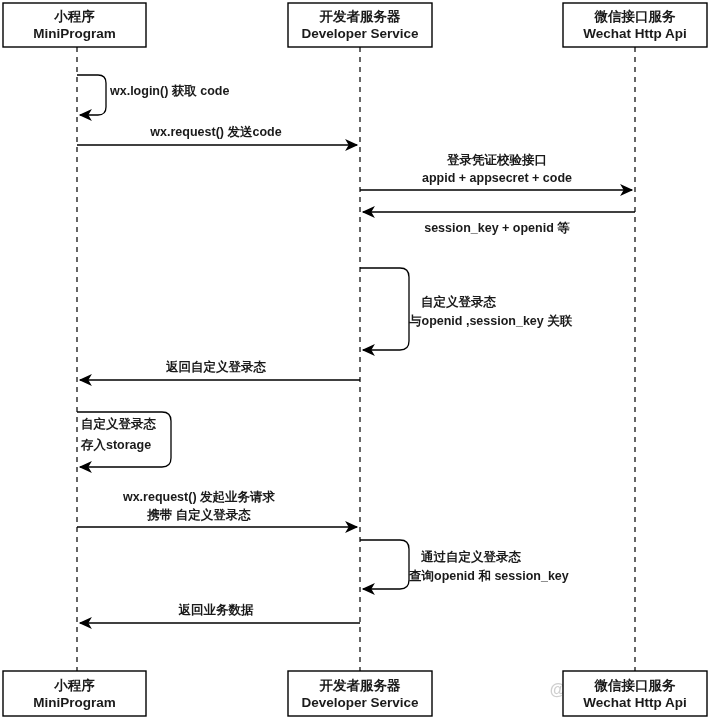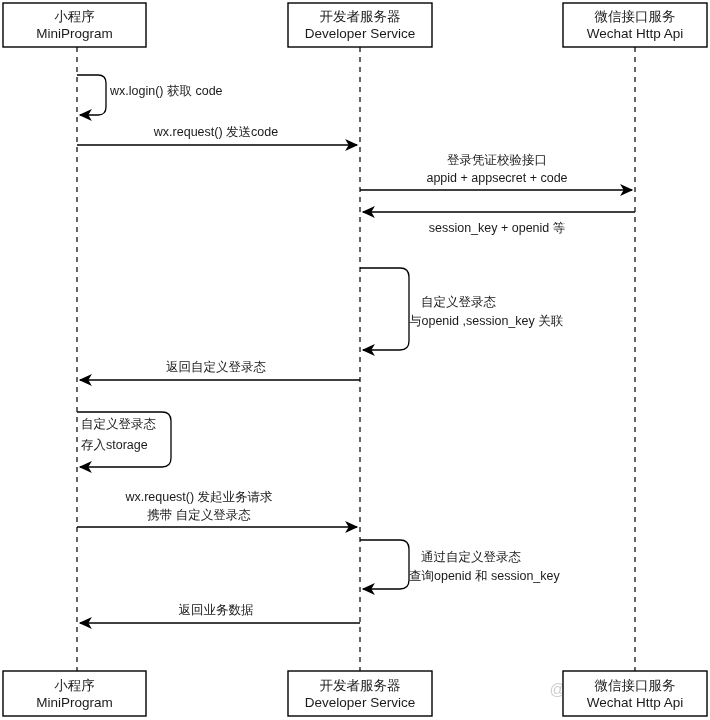--- a/index.html
+++ b/index.html
@@ -12,20 +12,21 @@
     height: 720px;
     font-family: "Liberation Sans", "DejaVu Sans", sans-serif;
     color: #1a1a1a;
     overflow: hidden;
     position: relative;
   }
   #diagram-root {
     position: relative;
     width: 592px;
     height: 720px;
+    font-weight: bold;
   }
   svg.seq-canvas {
     position: absolute;
     left: 0;
     top: 0;
     width: 710px;
     height: 720px;
     display: block;
   }
   .actor-box-rect {

